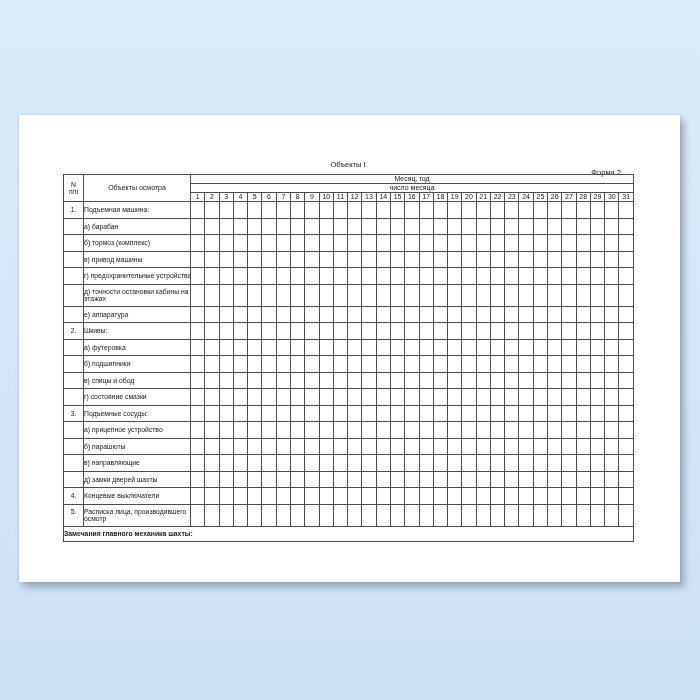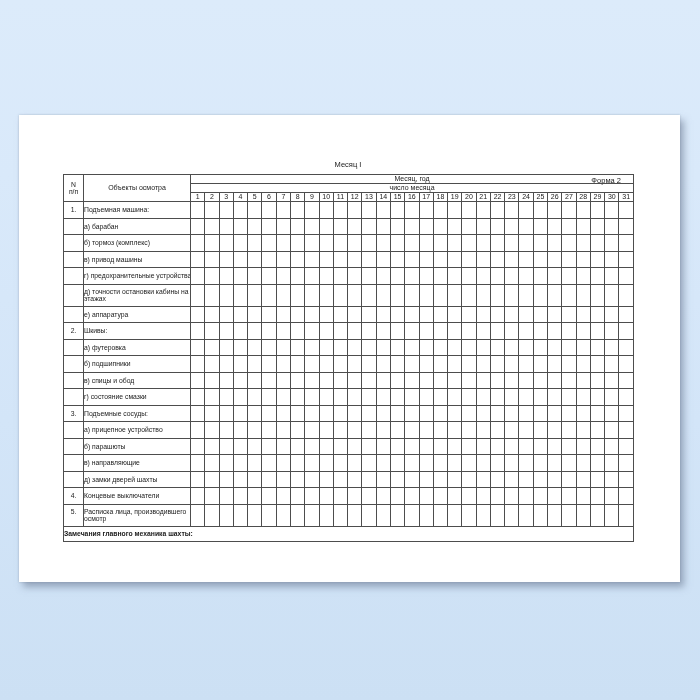--- a/index.html
+++ b/index.html
@@ -17,21 +17,21 @@
   .paper{
     position:absolute;left:19px;top:115px;width:661px;height:467px;
     background:#ffffff;
     box-shadow:4px 5px 7px rgba(100,115,140,0.55), 0 0 2px rgba(120,135,155,0.45);
   }
   .doc-header{
     position:absolute;left:44px;top:44px;width:570px;height:11px;
     font-size:7.5px;line-height:11px;
   }
   .doc-header .section{position:absolute;left:0;right:0;text-align:center;}
-  .doc-header .form{position:absolute;right:12px;top:16px;}
+  .doc-header .form{position:absolute;right:12px;top:8px;}
   table.grid{
     position:absolute;left:44px;top:59px;width:570px;
     border-collapse:collapse;table-layout:fixed;
   }
   table.grid td{
     border:1px solid #4d4d4d;
     padding:0;overflow:hidden;
     font-size:6.8px;line-height:7.5px;
     vertical-align:middle;
   }
@@ -50,21 +50,21 @@
   td.remarks{font-weight:bold;font-size:7.2px;padding-left:3px;white-space:nowrap;}
 </style>
 </head>
 <body>
 
 <div class="bg"></div>
 
 <div class="paper">
 
   <div class="doc-header">
-    <span class="section">Месяц I</span>
+    <span class="section">Объекты I</span>
     <span class="form">Форма 2</span>
   </div>
 
   <table class="grid">
     <colgroup>
         <col style="width: 20px;">
         <col style="width: 107px;">
         <col style="width: 14.2903px;">
         <col style="width: 14.2903px;">
         <col style="width: 14.2903px;">

